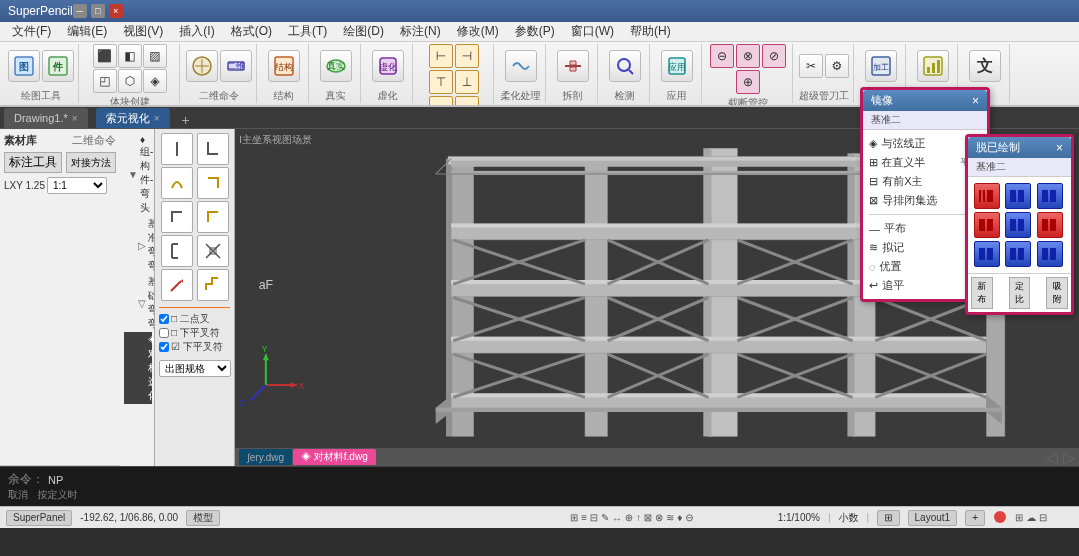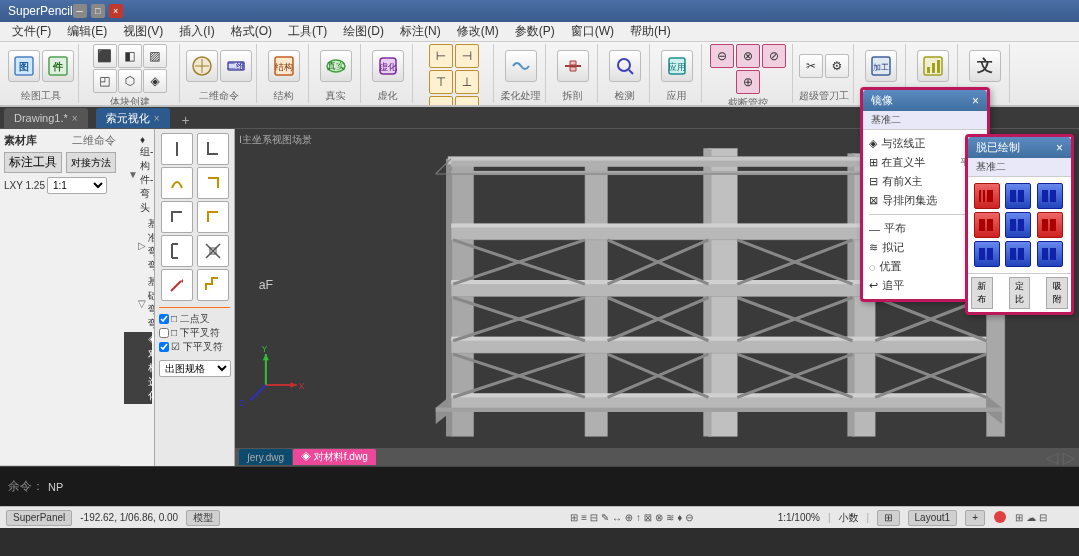--- a/index.html
+++ b/index.html
@@ -560,20 +560,24 @@
       <div style="color:#666;font-size:16px;cursor:pointer;">◁ ▷</div>
     </div>
   </div>
 </div>
 
 <div id="command-area">
   <div class="cmd-line">
     <span style="color:#888;font-size:12px;">余令：</span>
     <span style="color:#ccc;font-size:11px;">NP</span>
   </div>
+  <div class="cmd-line">
+    <span style="color:#888;font-size:10px;">取消 &nbsp;</span>
+    <span style="color:#888;font-size:10px;">按定义时</span>
+  </div>
 </div>
 
 <div id="status-bar">
   <span class="status-btn">SuperPanel</span>
   <span class="status-coords">-192.62, 1/06.86, 0.00</span>
   <span class="status-btn">模型</span>
   <span style="flex:1;"></span>
   <span class="status-item">
     
     <svg width="200" height="14" viewBox="0 0 200 14">

